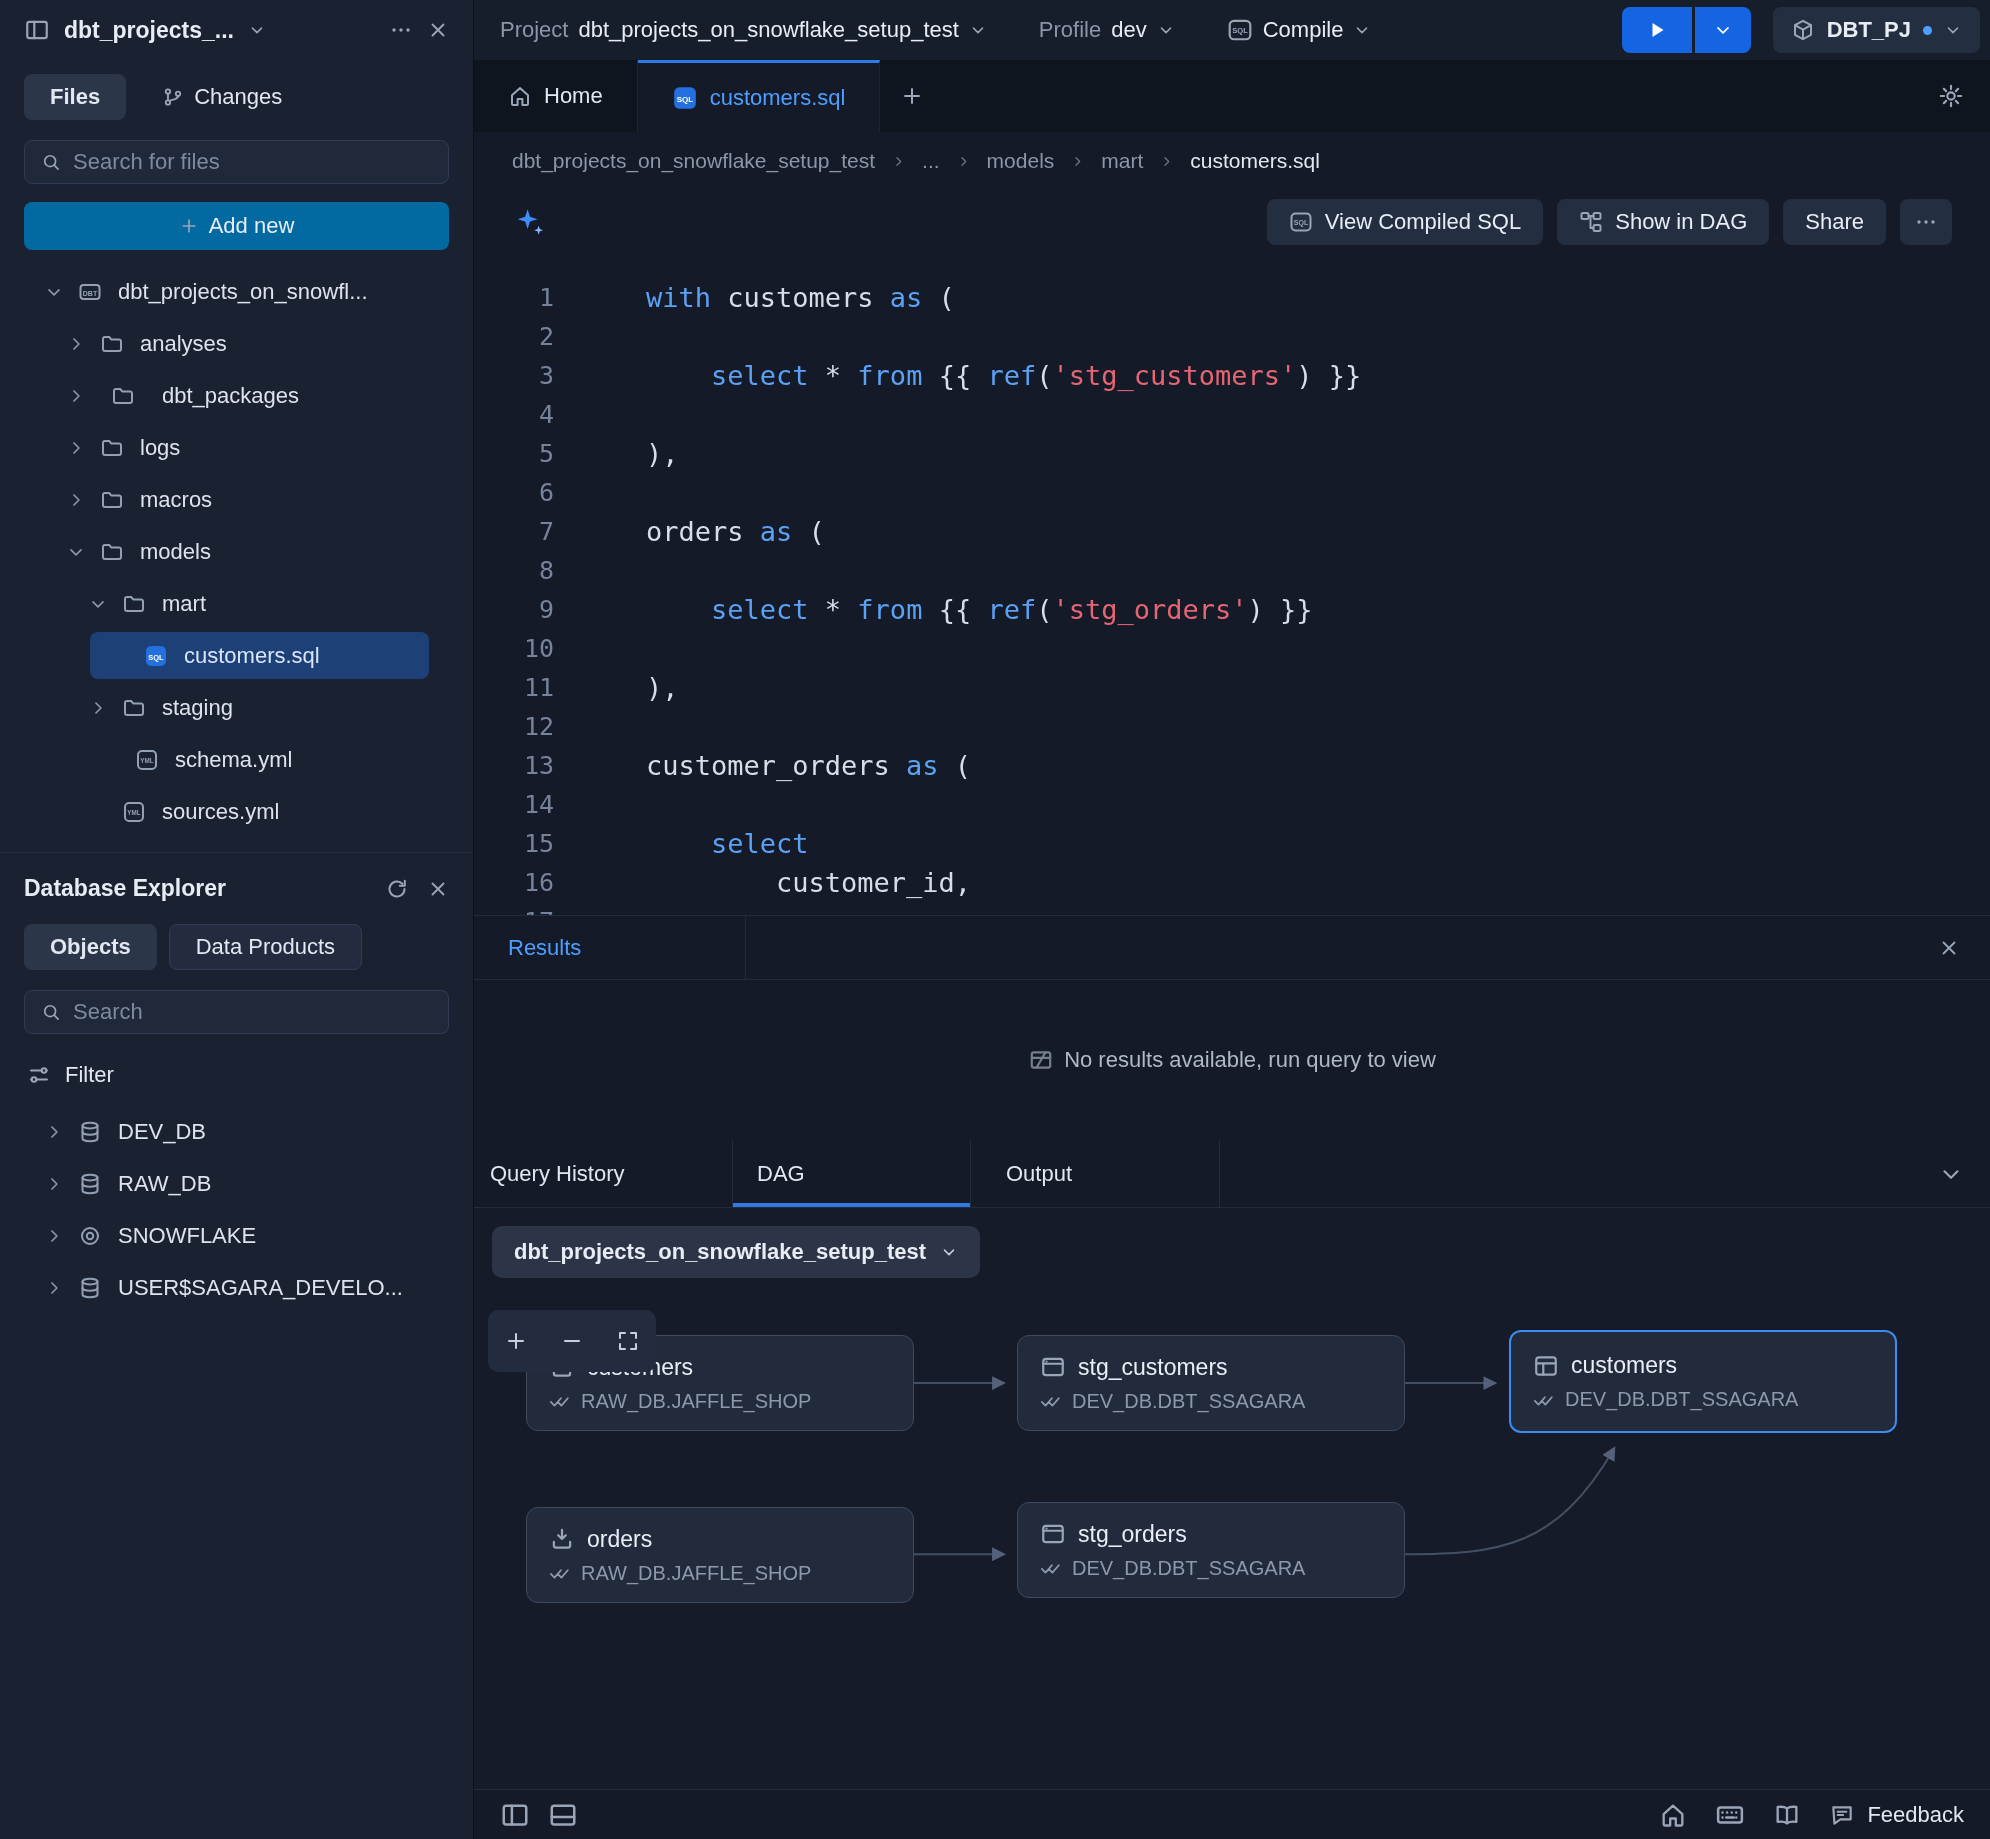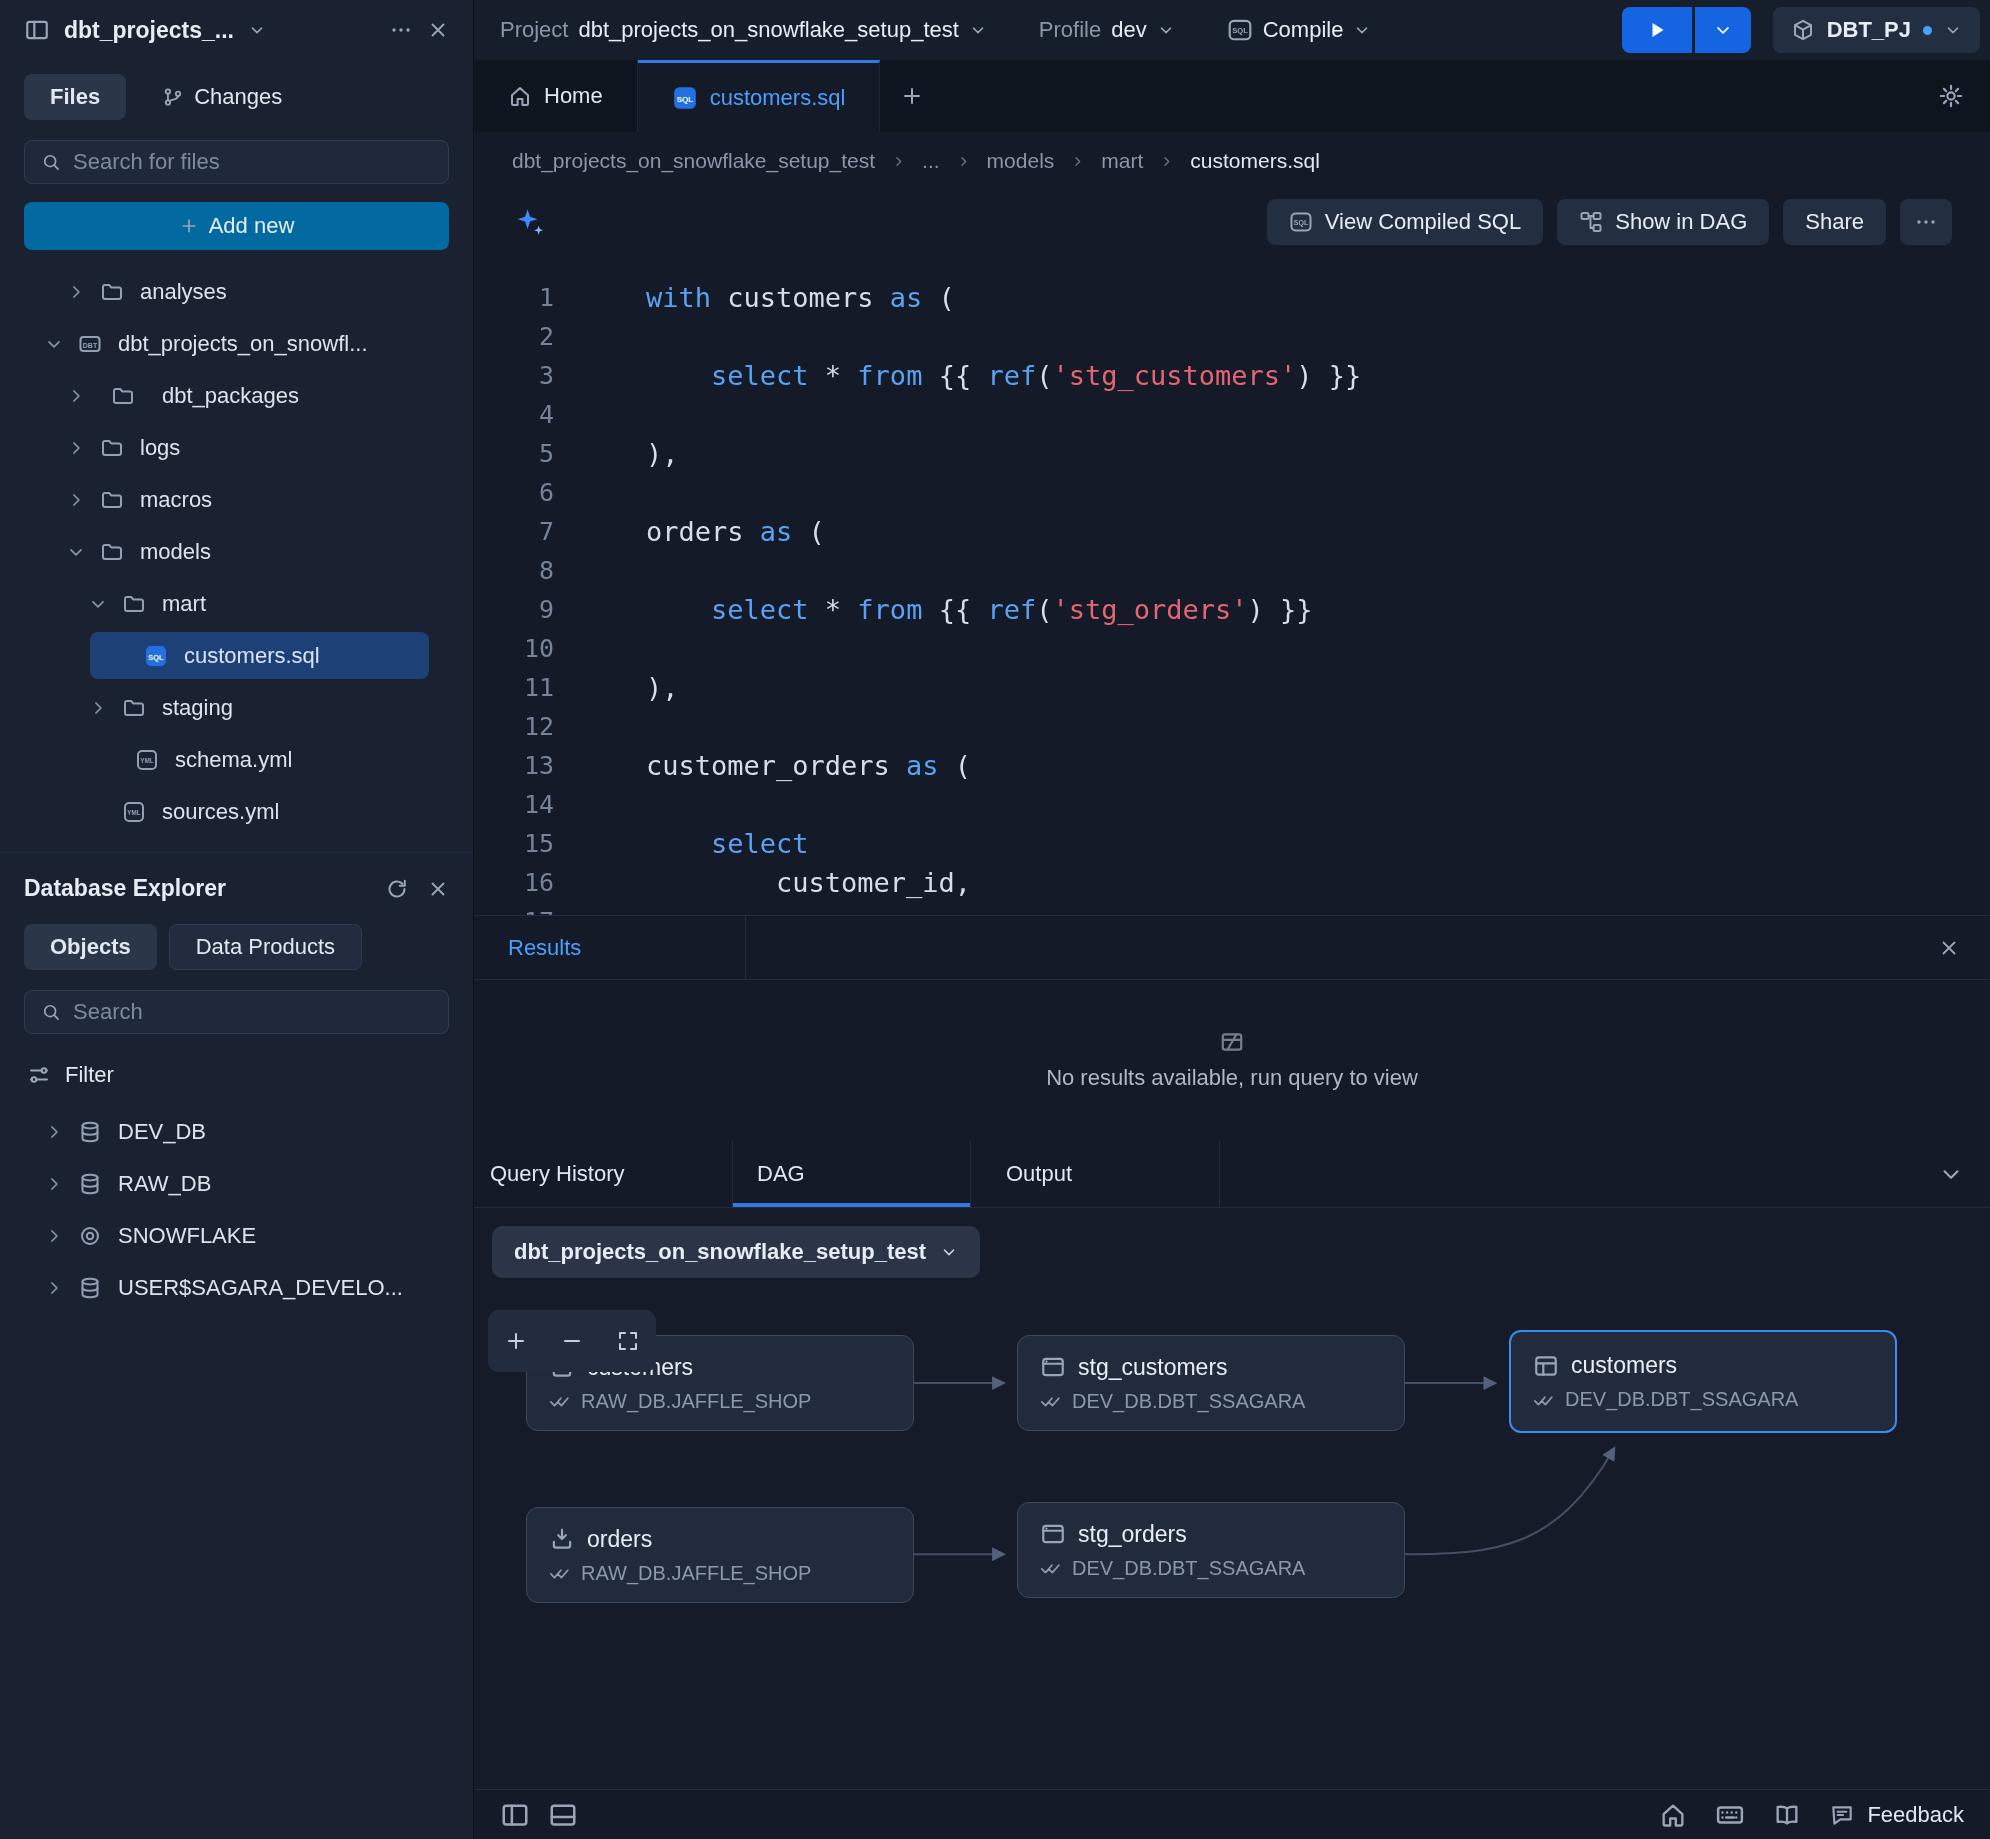--- a/index.html
+++ b/index.html
@@ -71,21 +71,21 @@
   .code{height:661px;padding-top:24px;overflow:hidden;font-family:"DejaVu Sans Mono",monospace;font-size:27px}
   .code-line{display:flex;height:39px;line-height:39px}
   .ln{width:80px;text-align:right;color:#76839a;font-size:25px;flex:none}
   .lc{padding-left:92px;white-space:pre}
   .k{color:#5ba2f5}.f{color:#5ba2f5}.s{color:#e56672}.d{color:#d7dee9}
 
   .results{height:225px;flex:none;border-top:1px solid #232c3d;display:flex;flex-direction:column}
   .r-header{height:64px;flex:none;display:flex;align-items:center;border-bottom:1px solid #232c3d}
   .r-tab{width:272px;height:100%;display:flex;align-items:center;padding-left:34px;color:#4d9fff;border-right:1px solid #232c3d;cursor:pointer}
   .r-close{margin-left:auto;margin-right:30px;cursor:pointer}
-  .r-body{flex:1;display:flex;flex-direction:column;align-items:center;justify-content:center;gap:10px;color:#aeb8c6}
+  .r-body{flex:1;display:flex;flex-direction:row;align-items:center;justify-content:center;gap:10px;color:#aeb8c6}
 
   .panel-tabs{height:68px;flex:none;display:flex;align-items:stretch;background:#141a27;border-bottom:1px solid #232c3d}
   .ptab{display:flex;align-items:center;color:#e2e8f1;cursor:pointer;position:relative}
   .ptab.qh{width:258px;padding-left:16px}
   .ptab.dagt{width:239px;padding-left:24px;border-left:1px solid #232c3d;border-right:1px solid #232c3d}
   .ptab.out{width:249px;padding-left:35px;border-right:1px solid #232c3d}
   .ptab.active::after{content:"";position:absolute;left:0;right:0;bottom:0;height:4px;background:#2f7ae5}
   .pt-collapse{align-self:center;margin-left:auto;margin-right:26px;cursor:pointer}
 
   .dag-area{flex:1;position:relative;background:#151b28;overflow:hidden}
@@ -168,46 +168,46 @@
     <button class="add-new">
       <span class="icon i20">
           <svg viewBox="0 0 24 24" fill="none" stroke="currentColor" stroke-width="2" stroke-linecap="round" stroke-linejoin="round">
             <path d="M12 5v14M5 12h14"></path>
           </svg>
         </span>
       <span>Add new</span>
     </button>
 
     <div class="file-tree">
+        <div class="tree-row" style="padding-left: 40px;">
+          <span class="chev">
+            <svg viewBox="0 0 24 24" fill="none" stroke="currentColor" stroke-width="2" stroke-linecap="round" stroke-linejoin="round">
+              <path d="M6 9.5l6 6 6-6"></path>
+            </svg>
+          </span>
+          <span class="ticon">
+            <svg viewBox="0 0 24 24" fill="none" stroke="currentColor" stroke-width="2" stroke-linecap="round" stroke-linejoin="round">
+              <rect x="2.5" y="5" width="19" height="14" rx="3"></rect>
+              <text x="12" y="15.5" font-size="7" text-anchor="middle" fill="currentColor" stroke="none" font-family="Liberation Sans, sans-serif" font-weight="bold">DBT</text>
+            </svg>
+          </span>
+          <span class="tlabel">dbt_projects_on_snowfl...</span>
+        </div>
         <div class="tree-row" style="padding-left: 62px;">
           <span class="chev">
             <svg viewBox="0 0 24 24" fill="none" stroke="currentColor" stroke-width="2" stroke-linecap="round" stroke-linejoin="round">
               <path d="M9.5 6l6 6-6 6"></path>
             </svg>
           </span>
           <span class="ticon">
             <svg viewBox="0 0 24 24" fill="none" stroke="currentColor" stroke-width="2" stroke-linecap="round" stroke-linejoin="round">
               <path d="M3 7a2 2 0 0 1 2-2h4.2l2 2.4H19a2 2 0 0 1 2 2V17a2 2 0 0 1-2 2H5a2 2 0 0 1-2-2z"></path>
             </svg>
           </span>
           <span class="tlabel">analyses</span>
-        </div>
-        <div class="tree-row" style="padding-left: 40px;">
-          <span class="chev">
-            <svg viewBox="0 0 24 24" fill="none" stroke="currentColor" stroke-width="2" stroke-linecap="round" stroke-linejoin="round">
-              <path d="M6 9.5l6 6 6-6"></path>
-            </svg>
-          </span>
-          <span class="ticon">
-            <svg viewBox="0 0 24 24" fill="none" stroke="currentColor" stroke-width="2" stroke-linecap="round" stroke-linejoin="round">
-              <rect x="2.5" y="5" width="19" height="14" rx="3"></rect>
-              <text x="12" y="15.5" font-size="7" text-anchor="middle" fill="currentColor" stroke="none" font-family="Liberation Sans, sans-serif" font-weight="bold">DBT</text>
-            </svg>
-          </span>
-          <span class="tlabel">dbt_projects_on_snowfl...</span>
         </div>
         <div class="tree-row" style="padding-left: 62px; gap: 21px;">
           <span class="chev">
             <svg viewBox="0 0 24 24" fill="none" stroke="currentColor" stroke-width="2" stroke-linecap="round" stroke-linejoin="round">
               <path d="M9.5 6l6 6-6 6"></path>
             </svg>
           </span>
           <span class="ticon">
             <svg viewBox="0 0 24 24" fill="none" stroke="currentColor" stroke-width="2" stroke-linecap="round" stroke-linejoin="round">
               <path d="M3 7a2 2 0 0 1 2-2h4.2l2 2.4H19a2 2 0 0 1 2 2V17a2 2 0 0 1-2 2H5a2 2 0 0 1-2-2z"></path>

